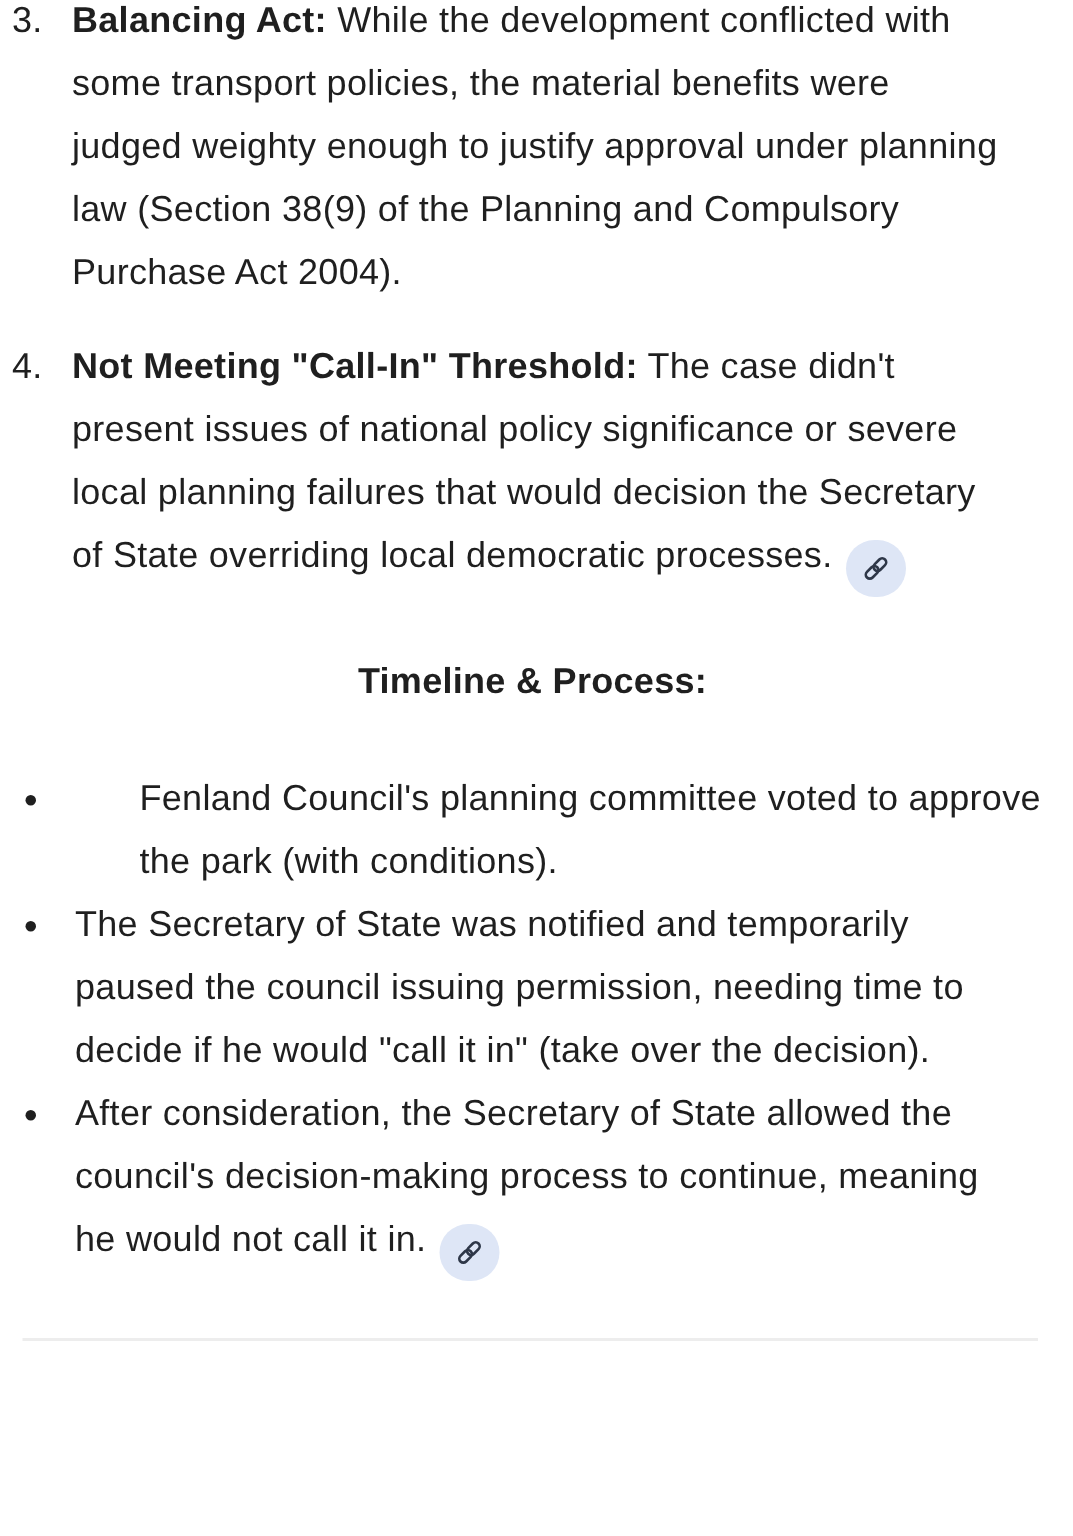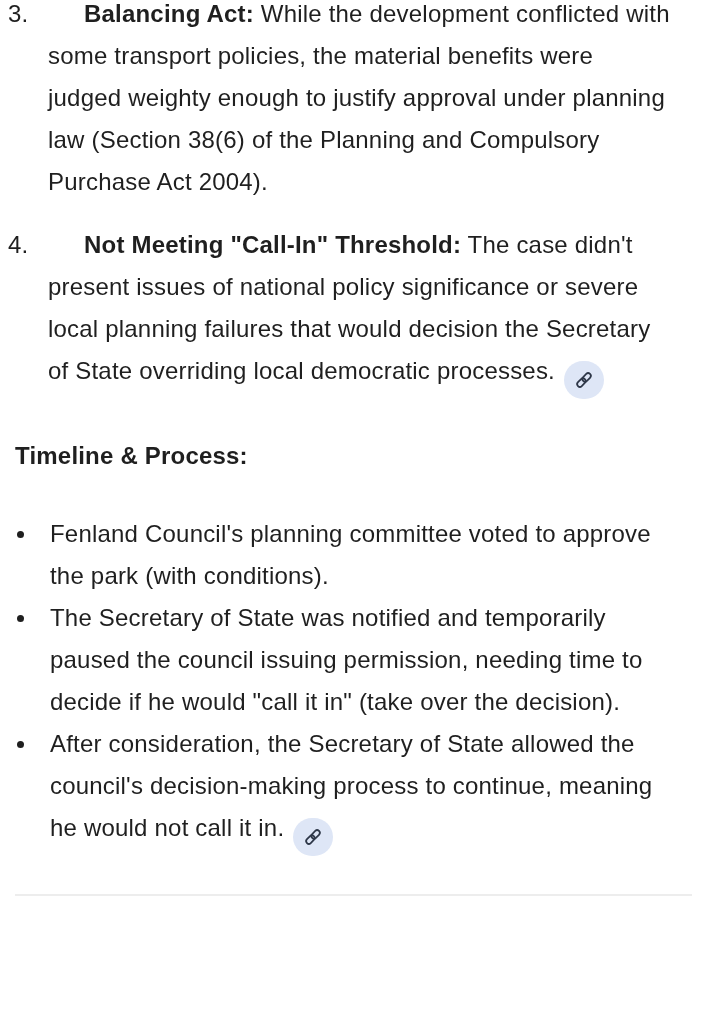--- a/index.html
+++ b/index.html
@@ -13,29 +13,30 @@
     color: #1f1f1f;
     font-size: 24px;
     line-height: 42px;
     letter-spacing: 0.2px;
     padding: 0 20px 0 8px;
   }
   .ol-item { display: flex; margin-top: 21px; }
   .ol-item.first { margin-top: -7px; }
   .ol-marker { flex: 0 0 40px; }
   .content { flex: 1; max-width: 622px; }
-  .b { font-weight: 700; margin-left: 36px; }
+  .b { font-weight: 700; }
   .heading {
     font-weight: 700;
     font-size: 24px;
     line-height: 42px;
     margin: 36px 0 36px 7px;
+    text-align: center;
   }
   .ul-item { display: flex; }
-  .ul-item.first { margin-top: 0; }
+  .ul-item.first { margin-top: 0; gap: 43px; }
   .bullet-col { flex: 0 0 42px; }
   .dot {
     display: block;
     width: 7px; height: 7px;
     border-radius: 50%;
     background: #1f1f1f;
     margin: 18px 0 0 9px;
   }
   .chip {
     display: inline-flex;
@@ -54,21 +55,21 @@
     border-top: 2px solid #ededed;
     margin: 38px 3px 0 7px;
   }
 </style>
 </head>
 <body>
 
 <div class="ol-item first">
   <span class="ol-marker">3.</span>
   <div class="content">
-    <span class="b">Balancing Act:</span><span> While the development conflicted with some transport policies, the material benefits were judged weighty enough to justify approval under planning law (Section 38(6) of the Planning and Compulsory Purchase Act 2004).</span>
+    <span class="b">Balancing Act:</span><span> While the development conflicted with some transport policies, the material benefits were judged weighty enough to justify approval under planning law (Section 38(9) of the Planning and Compulsory Purchase Act 2004).</span>
   </div>
 </div>
 
 <div class="ol-item">
   <span class="ol-marker">4.</span>
   <div class="content">
     <span class="b">Not Meeting "Call-In" Threshold:</span><span> The case didn't present issues of national policy significance or severe local planning failures that would decision the Secretary of State overriding local democratic processes.</span><span class="chip">
         <svg width="20" height="20" viewBox="0 0 24 24" fill="none" stroke="#2e3748" stroke-width="2.1" stroke-linecap="round">
           <g transform="rotate(-45 12 12)">
             <rect x="1.8" y="8.8" width="11.6" height="6.4" rx="3.2"></rect>

